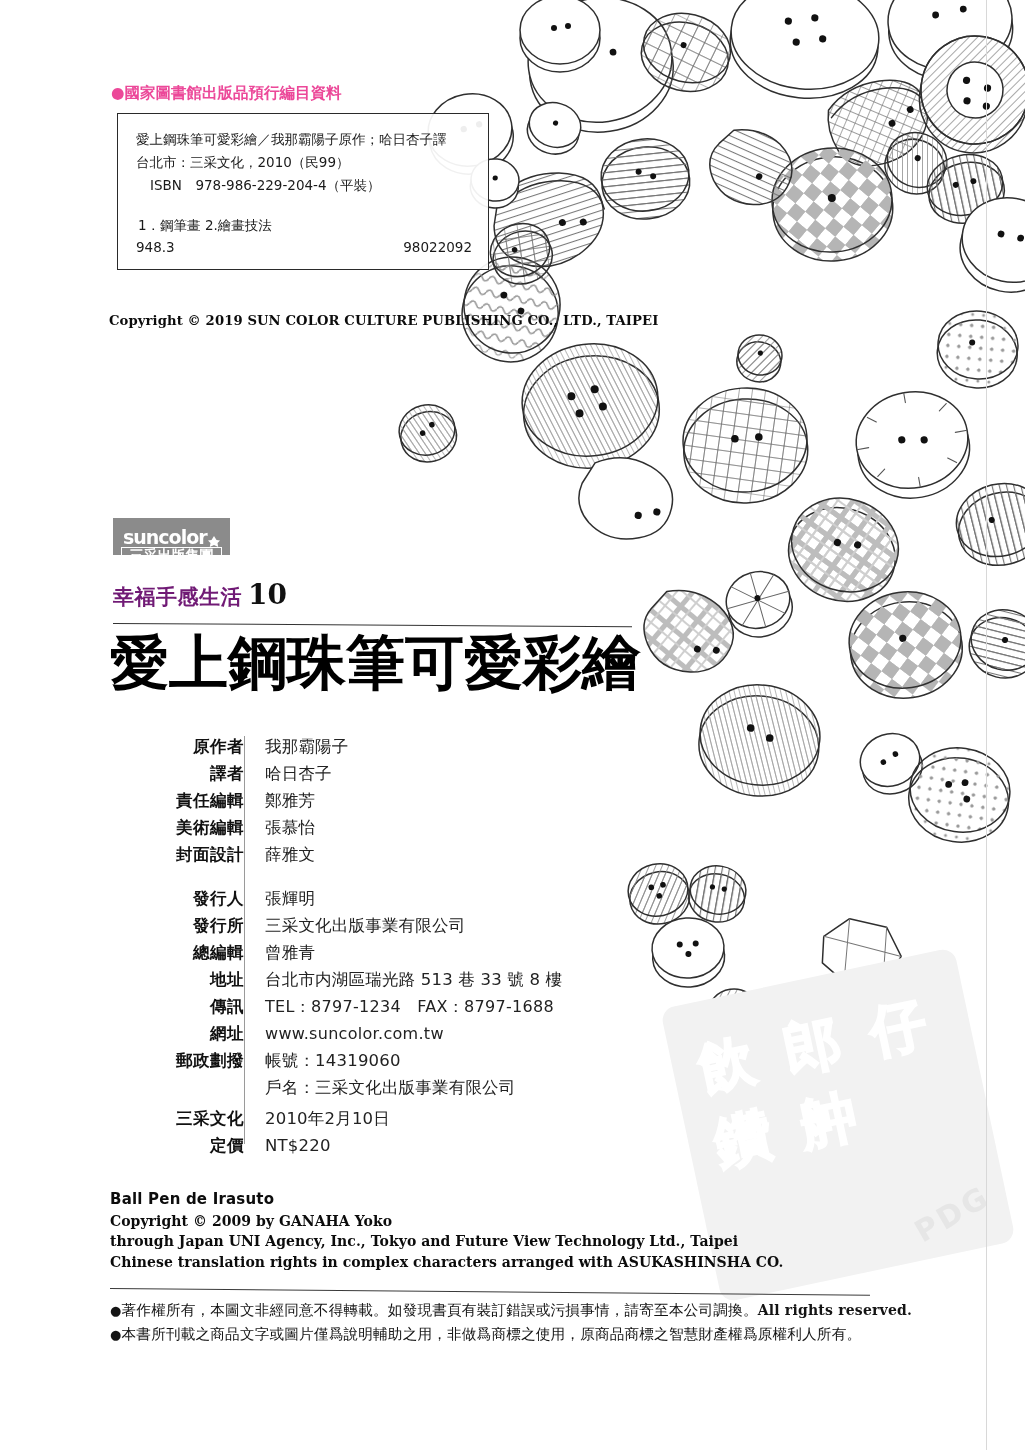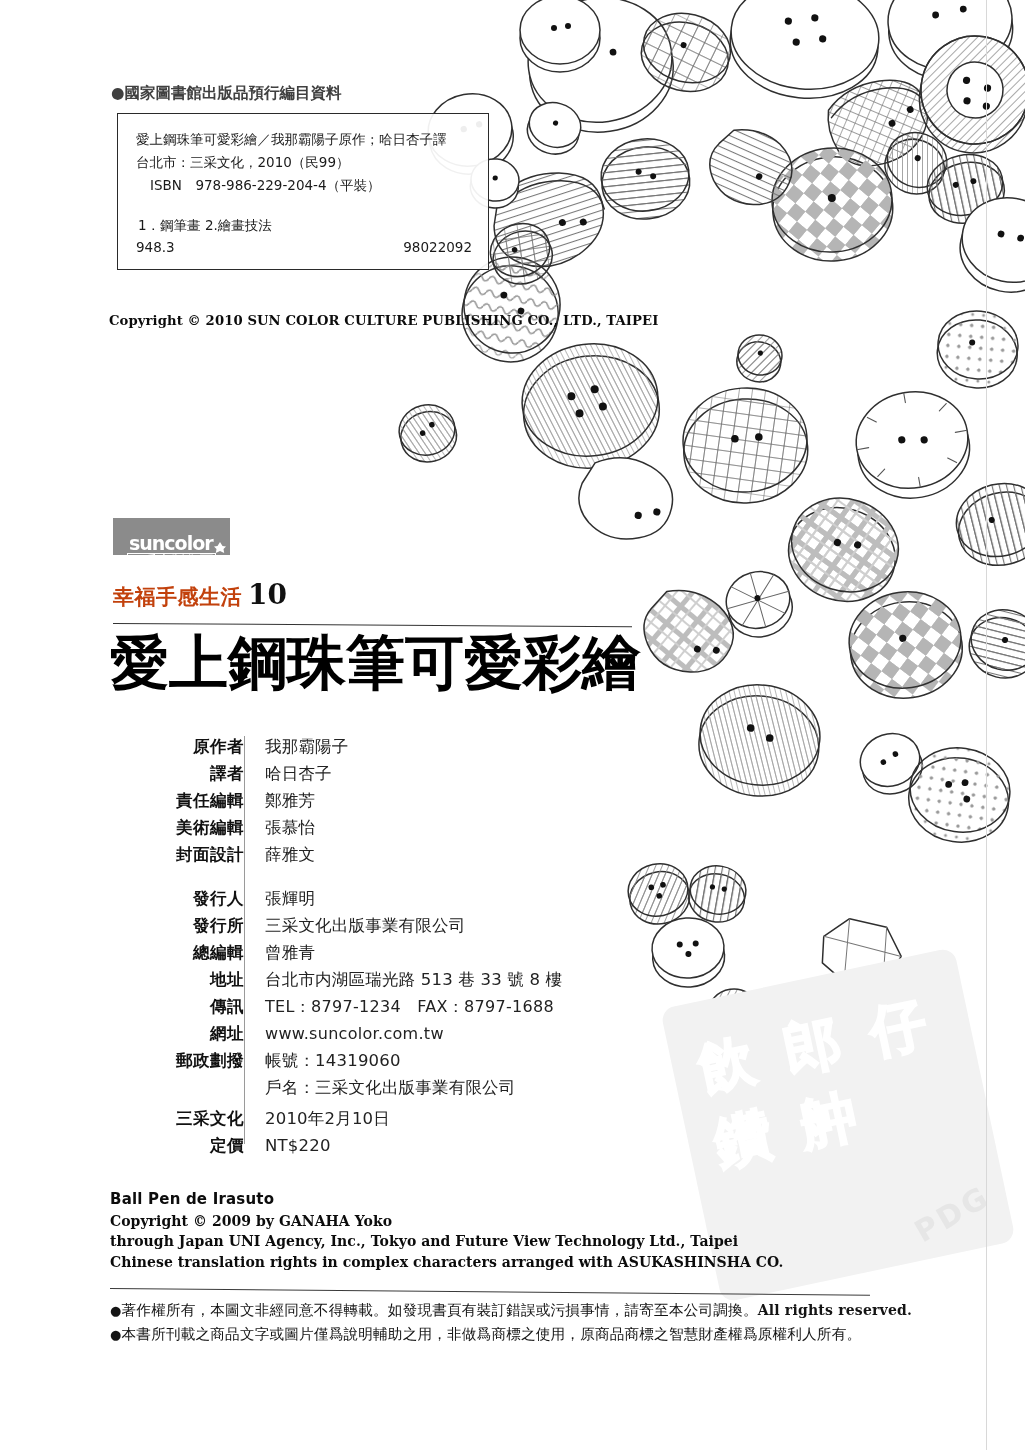--- a/index.html
+++ b/index.html
@@ -86,21 +86,21 @@
   }
 
   .abs { position: absolute; }
 
   
   #cip-heading {
     left: 111px;
     top: 83px;
     font-size: 15.5px;
     font-weight: bold;
-    color: #404040;
+    color: #ec4899;
     letter-spacing: 0px;
     white-space: nowrap;
     font-family: "DejaVu Sans", "Liberation Sans", sans-serif;
   }
 
   
   #cip-box {
     left: 117px;
     top: 113px;
     width: 372px;
@@ -142,21 +142,21 @@
     letter-spacing: 0.1px;
   }
 
   
   #logo {
     left: 113px;
     top: 518px;
     width: 117px;
     height: 37px;
     background: #8b8b8b;
-    padding: 14px;
+    padding: 8px;
     box-sizing: border-box;
   }
   #logo .logo-top {
     height: 21px;
     display: flex;
     align-items: center;
     color: #ffffff;
     font-weight: bold;
     font-size: 19px;
     letter-spacing: -1px;
@@ -188,21 +188,21 @@
   #series-line {
     left: 113px;
     top: 578px;
     display: flex;
     align-items: baseline;
     white-space: nowrap;
   }
   #series-line .series-name {
     font-size: 21px;
     font-weight: bold;
-    color: #c2410c;
+    color: #701a75;
     letter-spacing: 0.5px;
   }
   #series-line .series-number {
     font-family: "DejaVu Serif", "Liberation Serif", serif;
     font-size: 28px;
     font-weight: bold;
     color: #111;
     margin-left: 6px;
   }
   #series-rule {
@@ -679,21 +679,21 @@
         <div class="cip-line">台北市：三采文化，2010（民99）</div>
         <div class="cip-line cip-isbn">ISBN　978-986-229-204-4（平裝）</div>
         <div class="cip-line cip-subjects">1．鋼筆畫 2.繪畫技法</div>
       </div>
       <div class="cip-footer">
         <span>948.3</span>
         <span>98022092</span>
       </div>
     </div>
 
-    <div class="abs" id="cip-copyright">Copyright © 2010 SUN COLOR CULTURE PUBLISHING CO., LTD., TAIPEI</div>
+    <div class="abs" id="cip-copyright">Copyright © 2019 SUN COLOR CULTURE PUBLISHING CO., LTD., TAIPEI</div>
 
     <div class="abs" id="logo">
       <div class="logo-top">
         <span>suncolor</span>
         <span class="logo-mark">
           <svg viewBox="0 0 14 14" width="14" height="14">
             <path d="M7 1 L9.5 5 L13 5.5 L10.5 8 L11.2 12 L7 10 L2.8 12 L3.5 8 L1 5.5 L4.5 5 Z" fill="#ffffff"></path>
           </svg>
         </span>
       </div>

